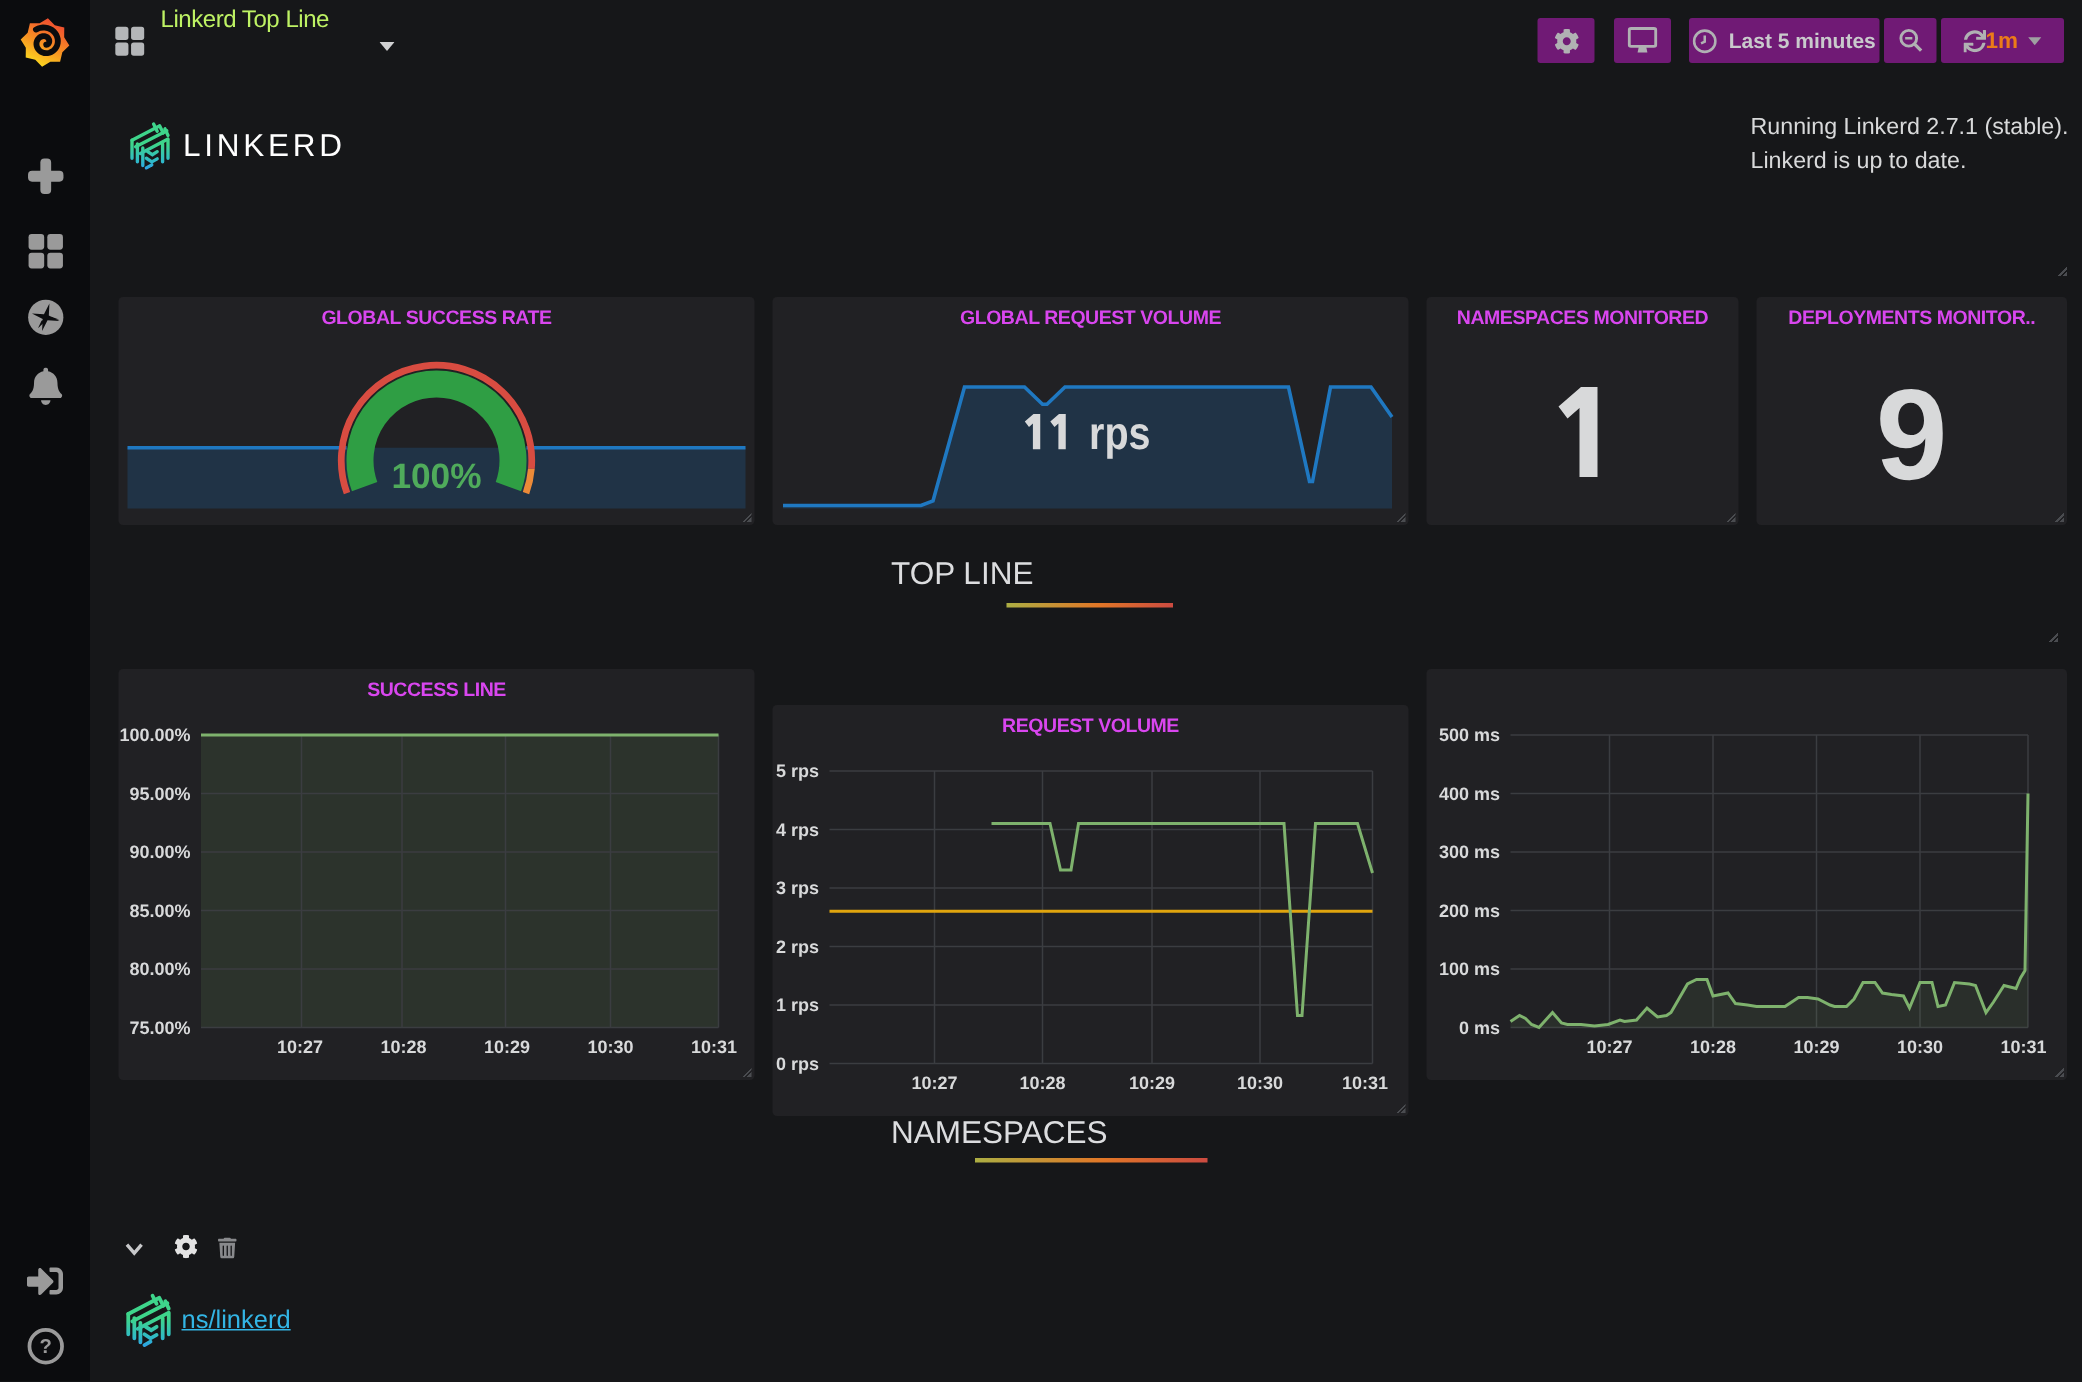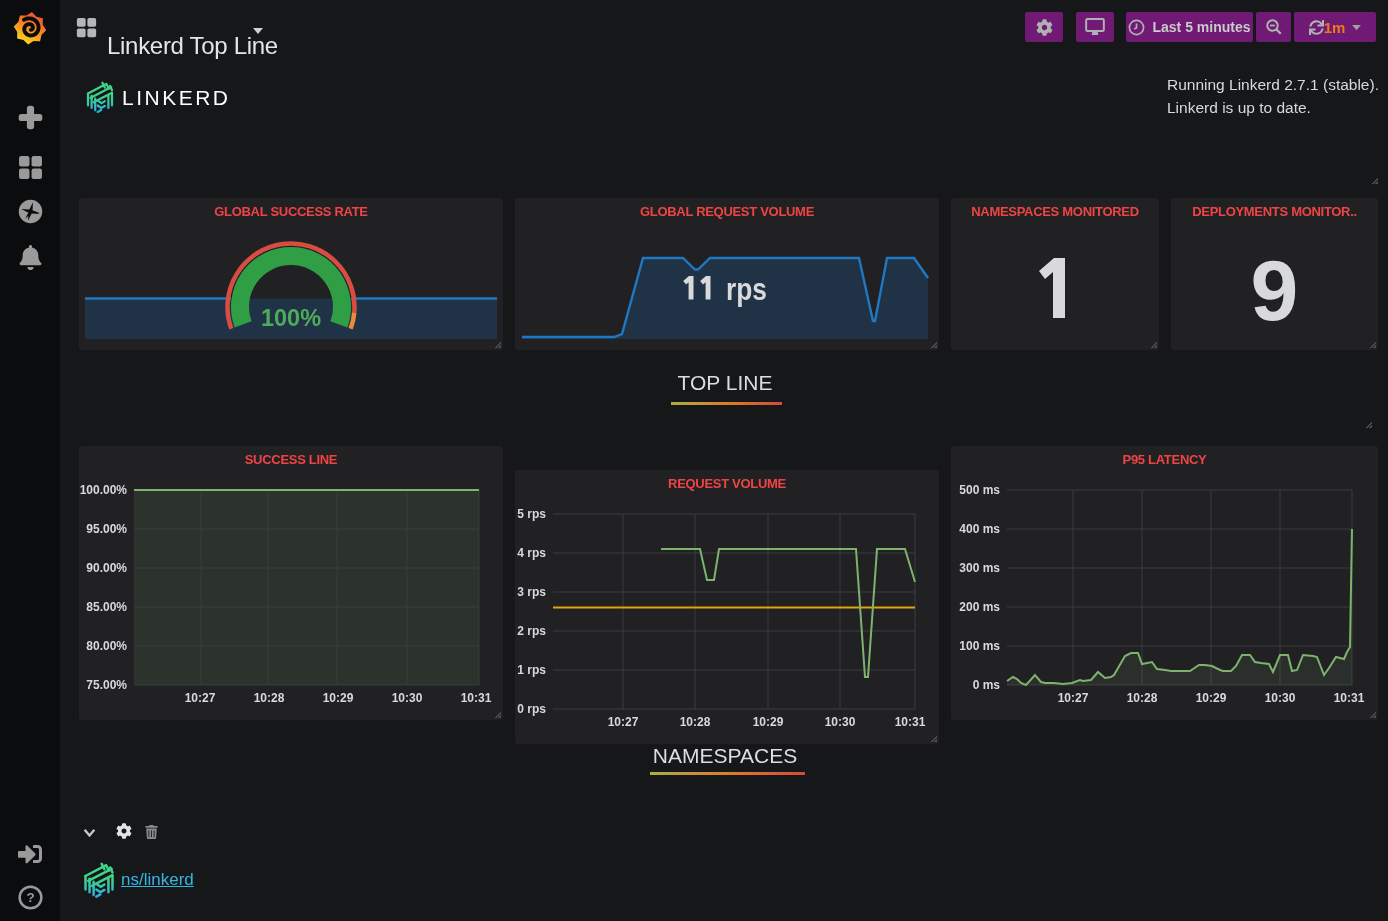--- a/index.html
+++ b/index.html
@@ -4,31 +4,31 @@
 <style>
   * { margin:0; padding:0; box-sizing:border-box; }
   html,body { width:1388px; height:921px; overflow:hidden; background:#161719;
     font-family:"Liberation Sans", sans-serif; }
   .abs { position:absolute; }
   #stage { position:relative; width:1388px; height:921px; }
   
   #sidebar { position:absolute; left:0; top:0; width:60px; height:921px; background:#0b0c0e; }
   .sicon { position:absolute; left:0; width:60px; display:flex; justify-content:center; }
   
-  .navtitle { position:absolute; left:107px; top:32px; font-size:24px; color:#e5e5e5; font-weight:400; letter-spacing:-0.3px;}
+  .navtitle { position:absolute; left:107px; top:5px; font-size:16px; color:#bef264; font-weight:400; letter-spacing:-0.3px;}
   .navbtn { position:absolute; top:12px; height:30px; background:#701a75; border-radius:2px;
      display:flex; align-items:center; justify-content:center; color:#b2b2b5; white-space:nowrap;}
   
   .panel { position:absolute; background:#212124; border-radius:3px; }
   .ptitle { position:absolute; left:0; right:0; top:6px; text-align:center; font-size:13px;
-     font-weight:700; color:#ef4444; letter-spacing:-0.3px; }
+     font-weight:700; color:#d946ef; letter-spacing:-0.3px; }
   .rz { position:absolute; right:2px; bottom:2px; width:7px; height:7px;
      background:linear-gradient(135deg, transparent 56%, #4a4c50 56%, #4a4c50 68%, transparent 68%, transparent 78%, #4a4c50 78%); }
   .bigval { position:absolute; left:0; right:0; text-align:center; color:#d8d9da; font-weight:600; }
-  .rowhead { position:absolute; text-align:center; color:#dcdddf; font-size:21px; font-weight:400; }
+  .rowhead { position:absolute; color:#dcdddf; font-size:21px; font-weight:400; }
   .grad { position:absolute; height:2.5px; background:linear-gradient(to right,#acae43,#e17727 55%,#cc4b41); }
   svg { display:block; }
   svg text { font-family:"Liberation Sans", sans-serif; }
   .axis { fill:#d8d9da; font-size:12px; font-weight:700; }
 </style>
 </head>
 <body>
 <div id="stage">
 
   <div id="sidebar">
@@ -259,21 +259,20 @@
         <text class="axis" x="180" y="256" text-anchor="middle">10:28</text>
         <text class="axis" x="253" y="256" text-anchor="middle">10:29</text>
         <text class="axis" x="325" y="256" text-anchor="middle">10:30</text>
         <text class="axis" x="395" y="256" text-anchor="middle">10:31</text>
         <line x1="38" y1="137.5" x2="400" y2="137.5" stroke="#e0a50e" stroke-width="2"></line>
         <polyline points="146,79 185,79 192,110 199,110 204,79 341,79 350,207 353,207 362,79 390,79 400,112" fill="none" stroke="#7eb26d" stroke-width="2"></polyline>
       </svg>
     <div class="rz"></div>
   </div>
   <div class="panel" style="left:951px; top:446px; width:427px; height:274px;">
-    <div class="ptitle">P95 LATENCY</div>
     <svg class="abs" style="left:0;top:0;" width="427" height="274" viewBox="0 0 427 274" id="g3">
         <line x1="56" y1="44" x2="401" y2="44" stroke="#3b3d41" stroke-width="1"></line>
         <line x1="56" y1="83" x2="401" y2="83" stroke="#3b3d41" stroke-width="1"></line>
         <line x1="56" y1="122" x2="401" y2="122" stroke="#3b3d41" stroke-width="1"></line>
         <line x1="56" y1="161" x2="401" y2="161" stroke="#3b3d41" stroke-width="1"></line>
         <line x1="56" y1="200" x2="401" y2="200" stroke="#3b3d41" stroke-width="1"></line>
         <line x1="56" y1="239" x2="401" y2="239" stroke="#3b3d41" stroke-width="1"></line>
         <line x1="122" y1="44" x2="122" y2="239" stroke="#3b3d41" stroke-width="1"></line>
         <line x1="191" y1="44" x2="191" y2="239" stroke="#3b3d41" stroke-width="1"></line>
         <line x1="260" y1="44" x2="260" y2="239" stroke="#3b3d41" stroke-width="1"></line>

